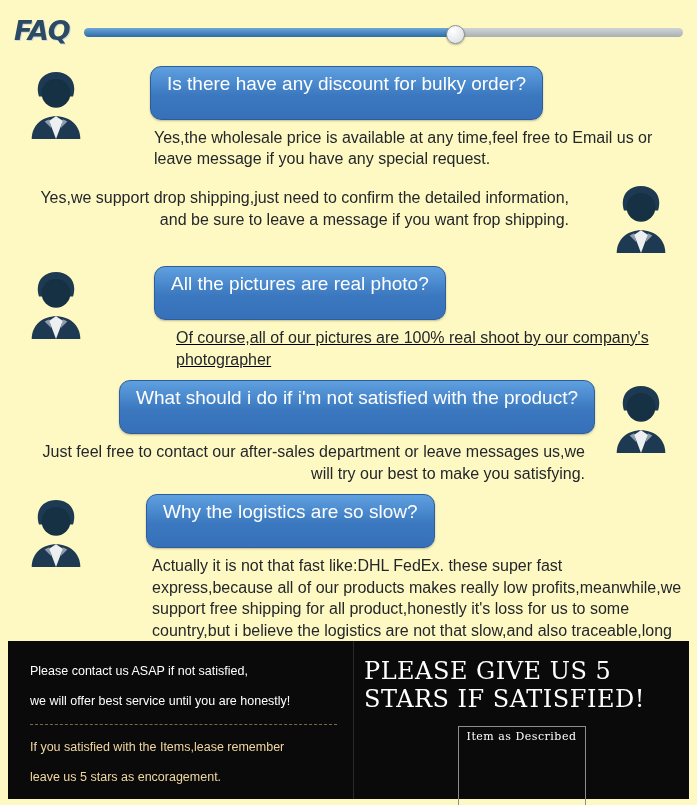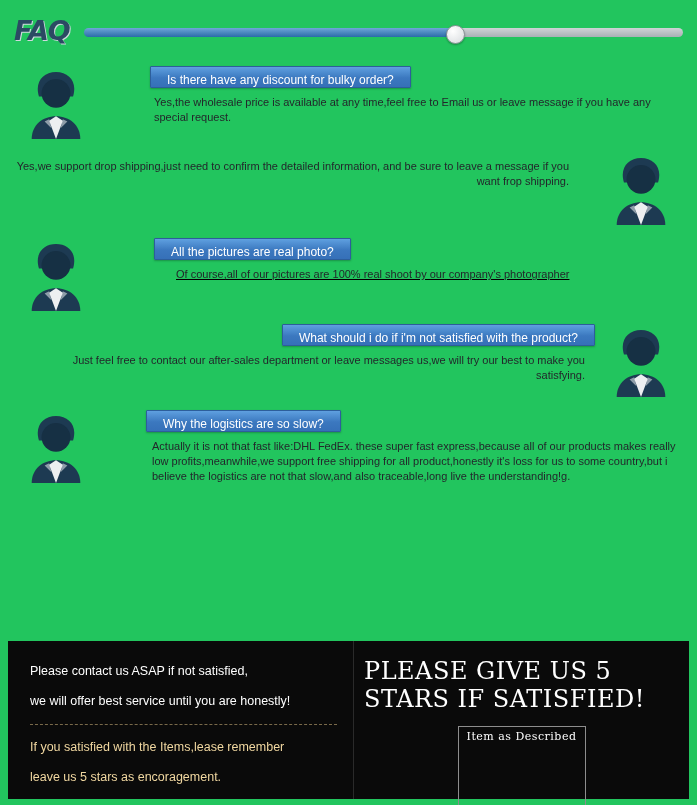--- a/index.html
+++ b/index.html
@@ -10,21 +10,21 @@
     width: 697px;
     height: 805px;
     background: #ffffff;
     font-family: "Liberation Sans", sans-serif;
     overflow: hidden;
   }
   .page {
     position: relative;
     width: 697px;
     height: 805px;
-    background: #22c55e;
+    background: #fef9c3;
     box-sizing: border-box;
   }
 
   
   .header {
     position: relative;
     height: 60px;
     padding: 0 14px;
     display: flex;
     align-items: center;
@@ -101,29 +101,29 @@
     height: 76px;
   }
   .content {
     flex: 1;
     padding-top: 6px;
   }
   .q-bubble {
     display: inline-block;
     background: linear-gradient(to bottom, #5fa0e0 0%, #3b78bf 55%, #3670b8 100%);
     color: #ffffff;
-    font-size: 12px;
-    padding: 7px 16px 0 16px;
-    border-radius: 1px;
+    font-size: 19px;
+    padding: 7px 16px 24px 16px;
+    border-radius: 11px;
     border: 1px solid #2d5e9b;
     box-shadow: 0 1px 2px rgba(0,0,0,.25);
     line-height: 1.1;
   }
   .answer {
-    font-size: 11px;
+    font-size: 16px;
     color: #23272b;
     line-height: 1.35;
     margin-top: 7px;
     padding: 0 4px;
   }
 
   
   .item-0 .content { padding-left: 48px; }
   .item-1 .content { padding-right: 22px; }
   .item-2 .content { padding-left: 52px; text-decoration: underline; }

